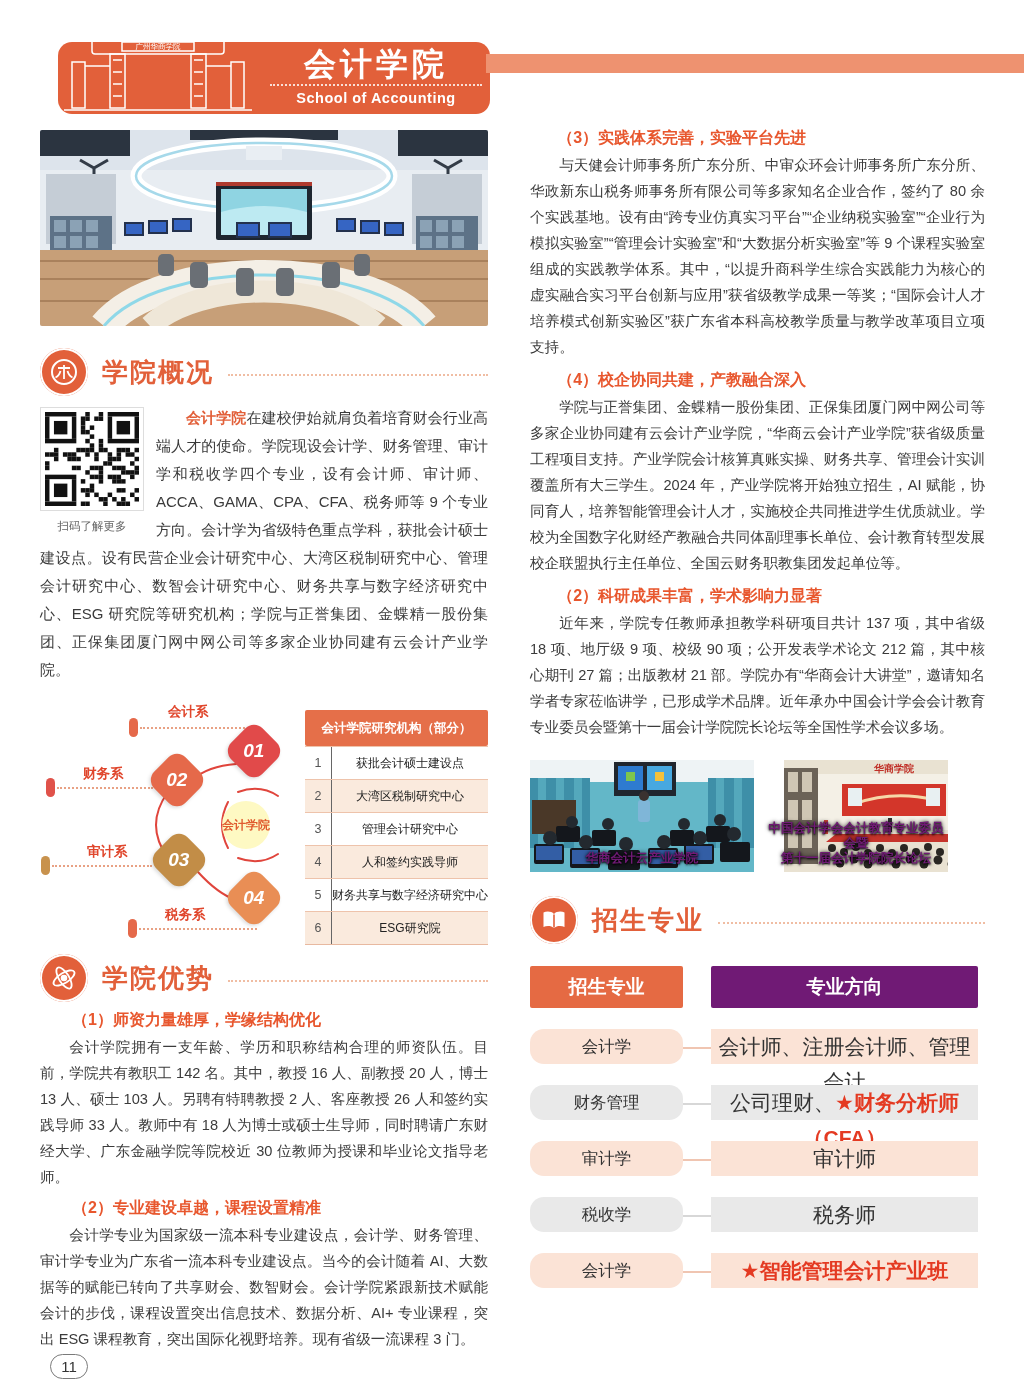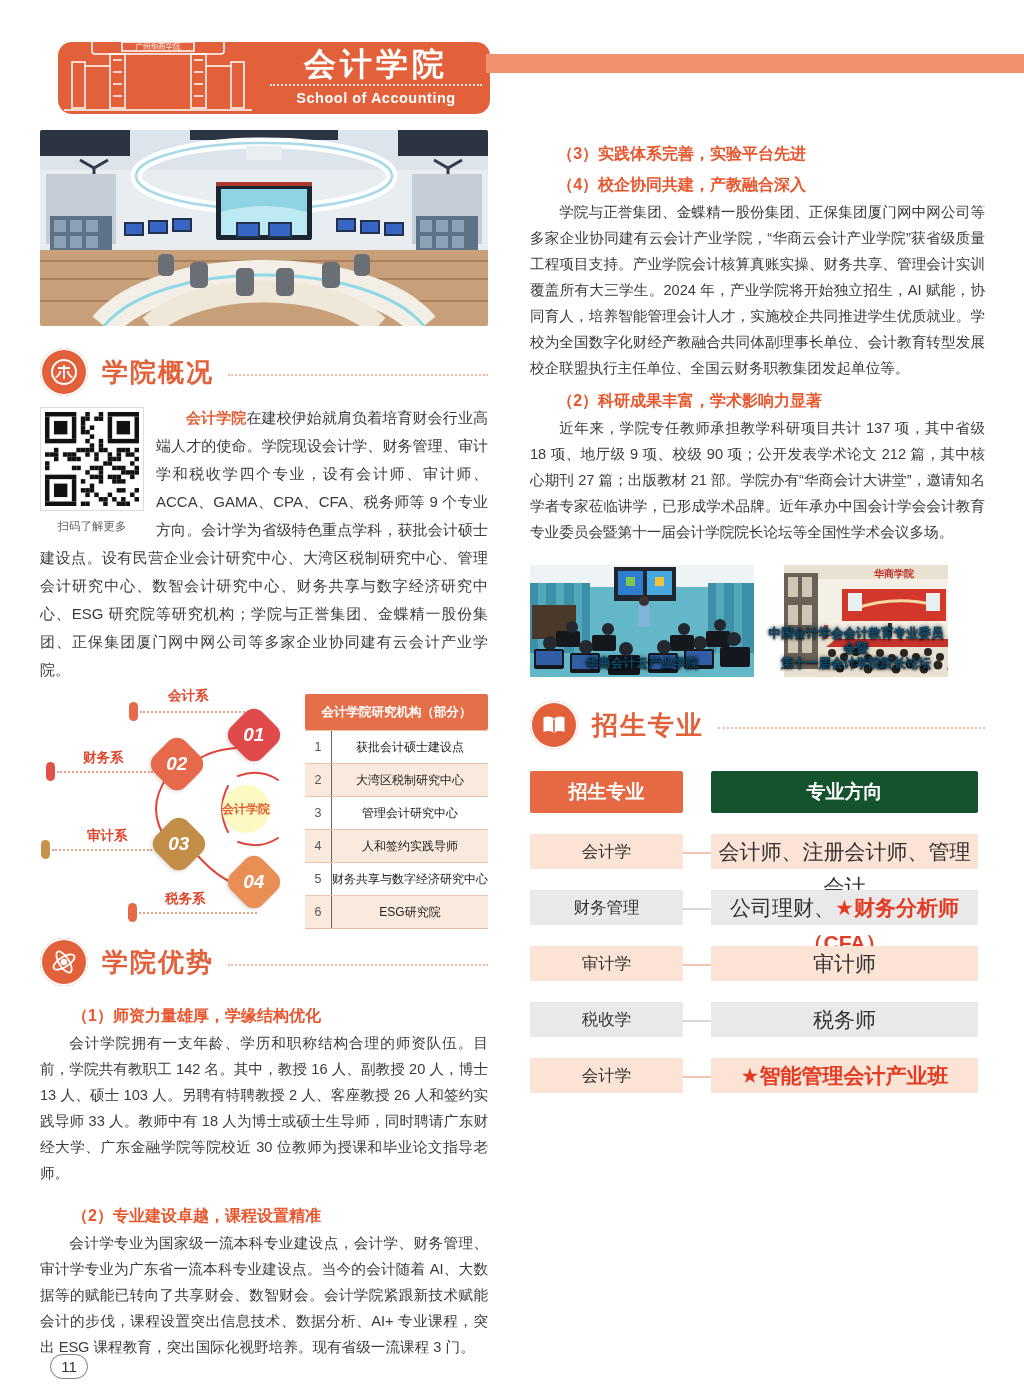--- a/index.html
+++ b/index.html
@@ -28,34 +28,34 @@
   .sec-icon{width:48px;height:48px;border-radius:50%;background:var(--accent);flex:0 0 48px;
             display:flex;align-items:center;justify-content:center;box-shadow:0 0 0 2px #fff inset;}
   .sec-title{font-size:26px;font-weight:bold;color:var(--accent);margin-left:14px;letter-spacing:2px;}
   .sec-dots{flex:1;border-top:2px dotted #f0bda3;margin-left:14px;margin-top:6px;}
 
   
   .lab-photo{width:448px;height:196px;border-radius:2px;overflow:hidden;}
   .photo-row{display:flex;gap:10px;margin-top:20px;}
   .photo{position:relative;height:112px;overflow:hidden;}
   .photo svg{display:block;}
-  .photo-cap{position:absolute;left:0;right:0;bottom:6px;text-align:center;color:#0c4a6e;
+  .photo-cap{position:absolute;left:0;right:0;bottom:6px;text-align:center;color:#701a75;
              font-size:12.5px;font-weight:bold;line-height:15px;
              text-shadow:0 1px 2px #000,0 0 4px rgba(0,0,0,.9);}
 
   
   .overview-text{margin-top:8px;font-size:15px;line-height:28px;color:var(--ink);text-align:justify;}
   .overview-text p{text-indent:2em;}
   .qr-box{float:left;width:104px;margin:3px 12px 2px 0;text-align:center;}
   .qr-frame{width:104px;height:104px;border:1px solid #ddd;padding:4px;background:#fff;}
   .qr-cap{font-size:11.5px;color:#666;margin-top:1px;}
   .lead{color:var(--accent);font-weight:bold;}
 
   
-  .diagram-wrap{position:relative;height:240px;margin-top:6px;}
+  .diagram-wrap{position:relative;height:240px;margin-top:22px;}
   .dept-label{position:absolute;font-size:13.5px;font-weight:bold;color:#e0462c;white-space:nowrap;}
   .pill{position:absolute;width:9px;height:19px;border-radius:5px;}
   .leader{position:absolute;border-top:2px dotted #e8a184;}
   .tile{position:absolute;width:44px;height:44px;border-radius:12px;transform:rotate(45deg);
         display:flex;align-items:center;justify-content:center;box-shadow:0 2px 4px rgba(0,0,0,.15);}
   .tile span{transform:rotate(-45deg);color:#fff;font-weight:bold;font-style:italic;font-size:19px;}
   .hub{position:absolute;left:182px;top:95px;width:48px;height:48px;border-radius:50%;background:#fef9c3;
        display:flex;flex-direction:row;align-items:center;justify-content:center;}
   .hub div{font-size:12px;font-weight:bold;color:#e05c30;line-height:14px;}
   .arcs{position:absolute;left:0;top:0;}
@@ -63,35 +63,35 @@
   
   .research{position:absolute;left:265px;top:4px;width:183px;border-bottom:1px solid #e8b9a0;}
   .research-head{height:36px;line-height:36px;background:#e56f49;color:#fff;text-align:center;
                  font-size:12.5px;font-weight:bold;border-radius:2px;}
   .research-row{display:flex;height:33px;line-height:33px;border-top:1px solid #eec3ab;}
   .research-row:nth-child(odd){background:#faeadd;}
   .research-no{width:27px;text-align:center;color:#555;font-size:12.5px;border-right:1.5px solid #666;}
   .research-name{flex:1;text-align:center;font-size:12px;color:#222;}
 
   
-  .adv{margin-top:20px;}
+  .adv{margin-top:4px;}
   .adv-h{font-size:16px;font-weight:bold;color:var(--sub);text-indent:2em;margin:8px 0 3px 0;}
   .adv-p{font-size:14.6px;line-height:26px;color:var(--ink);text-align:justify;text-indent:2em;}
   .col-l .adv-p{line-height:26px;}
 
   
   .adm-table{margin-top:22px;}
   .adm-head{display:flex;}
   .adm-h1{width:153px;height:42px;line-height:42px;background:#e56a43;color:#fff;font-size:19px;
           font-weight:bold;text-align:center;border-radius:2px;}
   .adm-gap{width:28px;position:relative;}
-  .adm-h2{width:267px;height:42px;line-height:42px;background:#14532d;color:#fff;font-size:19px;
+  .adm-h2{width:267px;height:42px;line-height:42px;background:#701a75;color:#fff;font-size:19px;
           font-weight:bold;text-align:center;border-radius:2px;}
   .adm-row{display:flex;margin-top:21px;}
-  .adm-major{width:153px;height:35px;line-height:35px;font-size:16.5px;color:#333;text-align:center;}
+  .adm-major{width:153px;height:35px;line-height:35px;font-size:16.5px;color:#333;text-align:center;border-radius:14px;}
   .adm-dir{width:267px;height:35px;line-height:35px;font-size:21px;color:#333;text-align:center;}
   .row-pink .adm-major,.row-pink .adm-dir{background:var(--pink);}
   .row-gray .adm-major,.row-gray .adm-dir{background:var(--gray);}
   .adm-gap i{position:absolute;left:0;right:0;top:50%;height:2px;display:block;}
   .row-pink .adm-gap i{background:#f0c5b1;}
   .row-gray .adm-gap i{background:#d7d7d7;}
   .star{color:var(--red);font-weight:bold;}
 
   .page-num{position:absolute;left:50px;top:1354px;width:38px;height:25px;border:1.5px solid #7a7a7a;
             border-radius:13px;text-align:center;line-height:23px;font-size:15px;color:#333;background:#fff;}
@@ -451,20 +451,21 @@
     </div>
     <div class="adv">
       <div class="adv-h">（2）专业建设卓越，课程设置精准</div>
       <div class="adv-p">会计学专业为国家级一流本科专业建设点，会计学、财务管理、审计学专业为广东省一流本科专业建设点。当今的会计随着 AI、大数据等的赋能已转向了共享财会、数智财会。会计学院紧跟新技术赋能会计的步伐，课程设置突出信息技术、数据分析、AI+ 专业课程，突出 ESG 课程教育，突出国际化视野培养。现有省级一流课程 3 门。</div>
     </div>
   </div>
 
   <div class="col-r">
     <div class="adv">
       <div class="adv-h" style="text-indent:1.7em;margin-top:0;">（3）实践体系完善，实验平台先进</div>
+      <div class="adv-p">与天健会计师事务所广东分所、中审众环会计师事务所广东分所、华政新东山税务师事务所有限公司等多家知名企业合作，签约了 80 余个实践基地。设有由“跨专业仿真实习平台”“企业纳税实验室”“企业行为模拟实验室”“管理会计实验室”和“大数据分析实验室”等 9 个课程实验室组成的实践教学体系。其中，“以提升商科学生综合实践能力为核心的虚实融合实习平台创新与应用”获省级教学成果一等奖；“国际会计人才培养模式创新实验区”获广东省本科高校教学质量与教学改革项目立项支持。</div>
     </div>
     <div class="adv" style="margin-top:10px;">
       <div class="adv-h" style="text-indent:1.7em;">（4）校企协同共建，产教融合深入</div>
       <div class="adv-p">学院与正誉集团、金蝶精一股份集团、正保集团厦门网中网公司等多家企业协同建有云会计产业学院，“华商云会计产业学院”获省级质量工程项目支持。产业学院会计核算真账实操、财务共享、管理会计实训覆盖所有大三学生。2024 年，产业学院将开始独立招生，AI 赋能，协同育人，培养智能管理会计人才，实施校企共同推进学生优质就业。学校为全国数字化财经产教融合共同体副理事长单位、会计教育转型发展校企联盟执行主任单位、全国云财务职教集团发起单位等。</div>
     </div>
     <div class="adv" style="margin-top:10px;">
       <div class="adv-h" style="text-indent:1.7em;">（2）科研成果丰富，学术影响力显著</div>
       <div class="adv-p">近年来，学院专任教师承担教学科研项目共计 137 项，其中省级 18 项、地厅级 9 项、校级 90 项；公开发表学术论文 212 篇，其中核心期刊 27 篇；出版教材 21 部。学院办有“华商会计大讲堂”，邀请知名学者专家莅临讲学，已形成学术品牌。近年承办中国会计学会会计教育专业委员会暨第十一届会计学院院长论坛等全国性学术会议多场。</div>
     </div>
 

